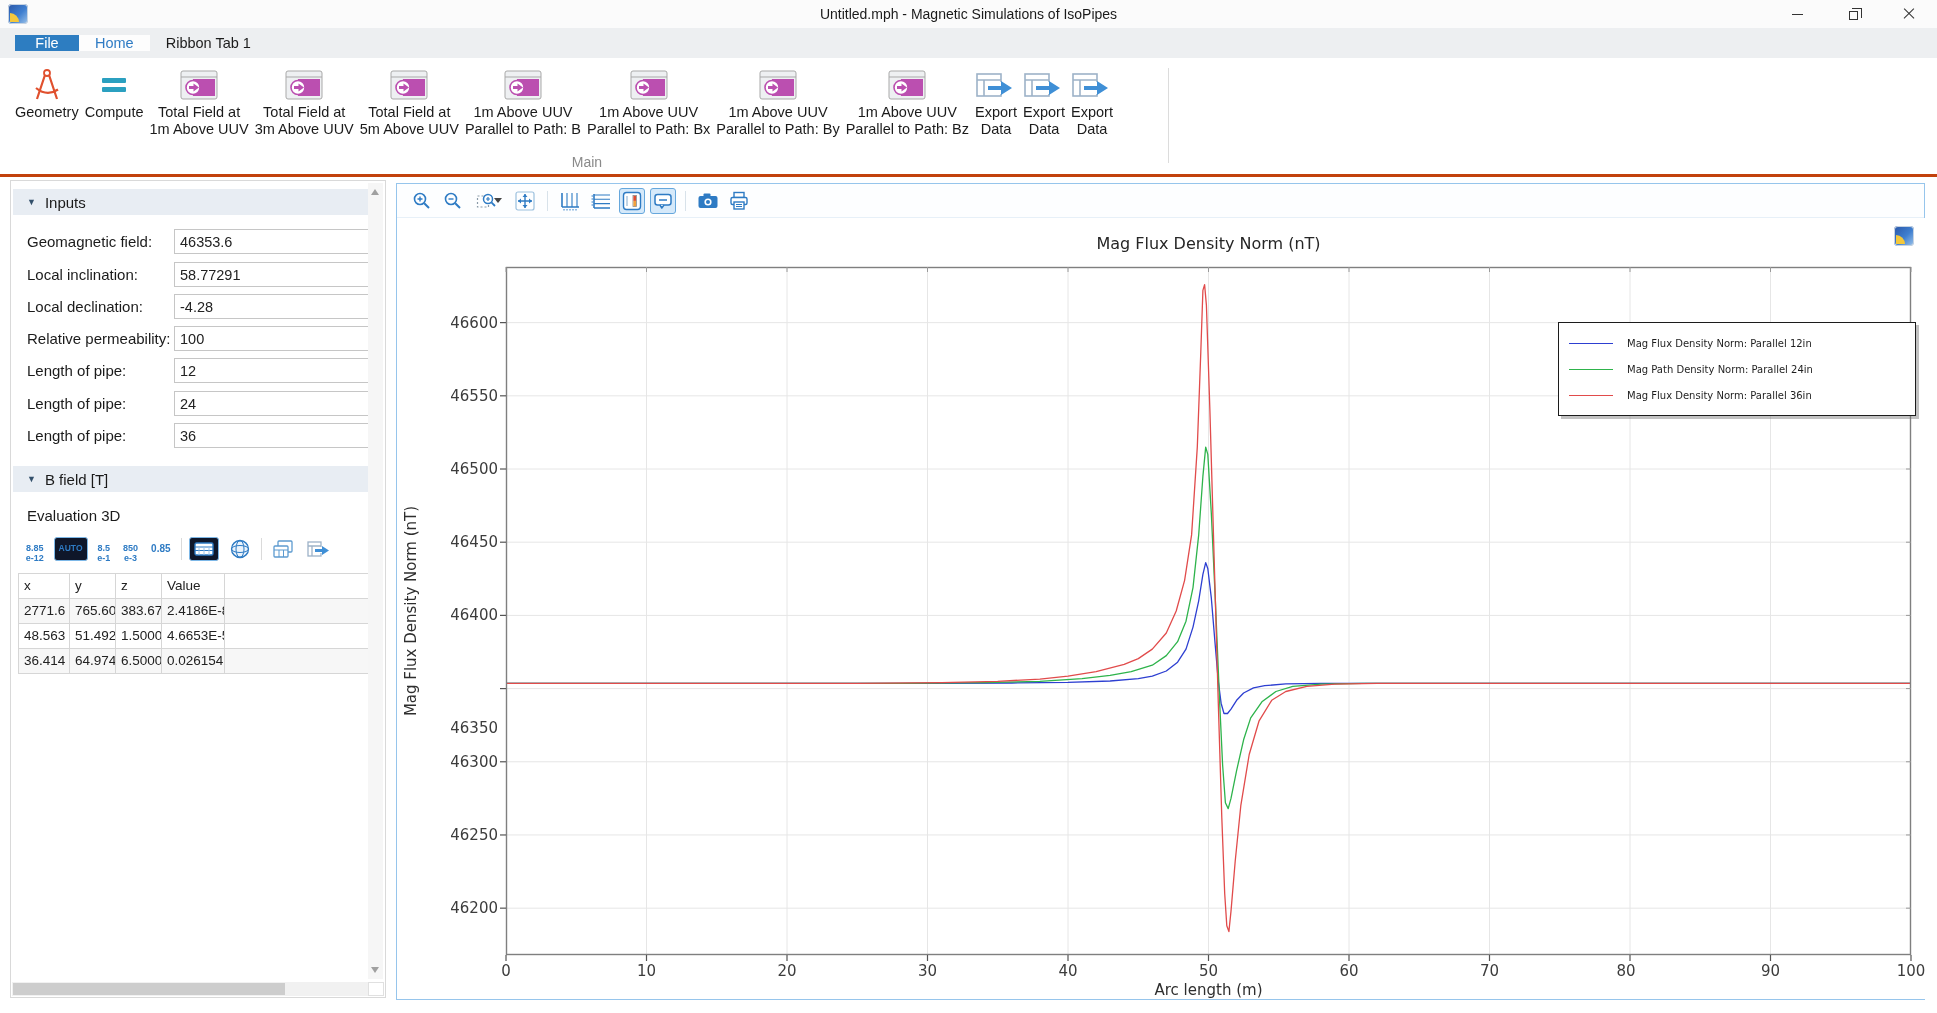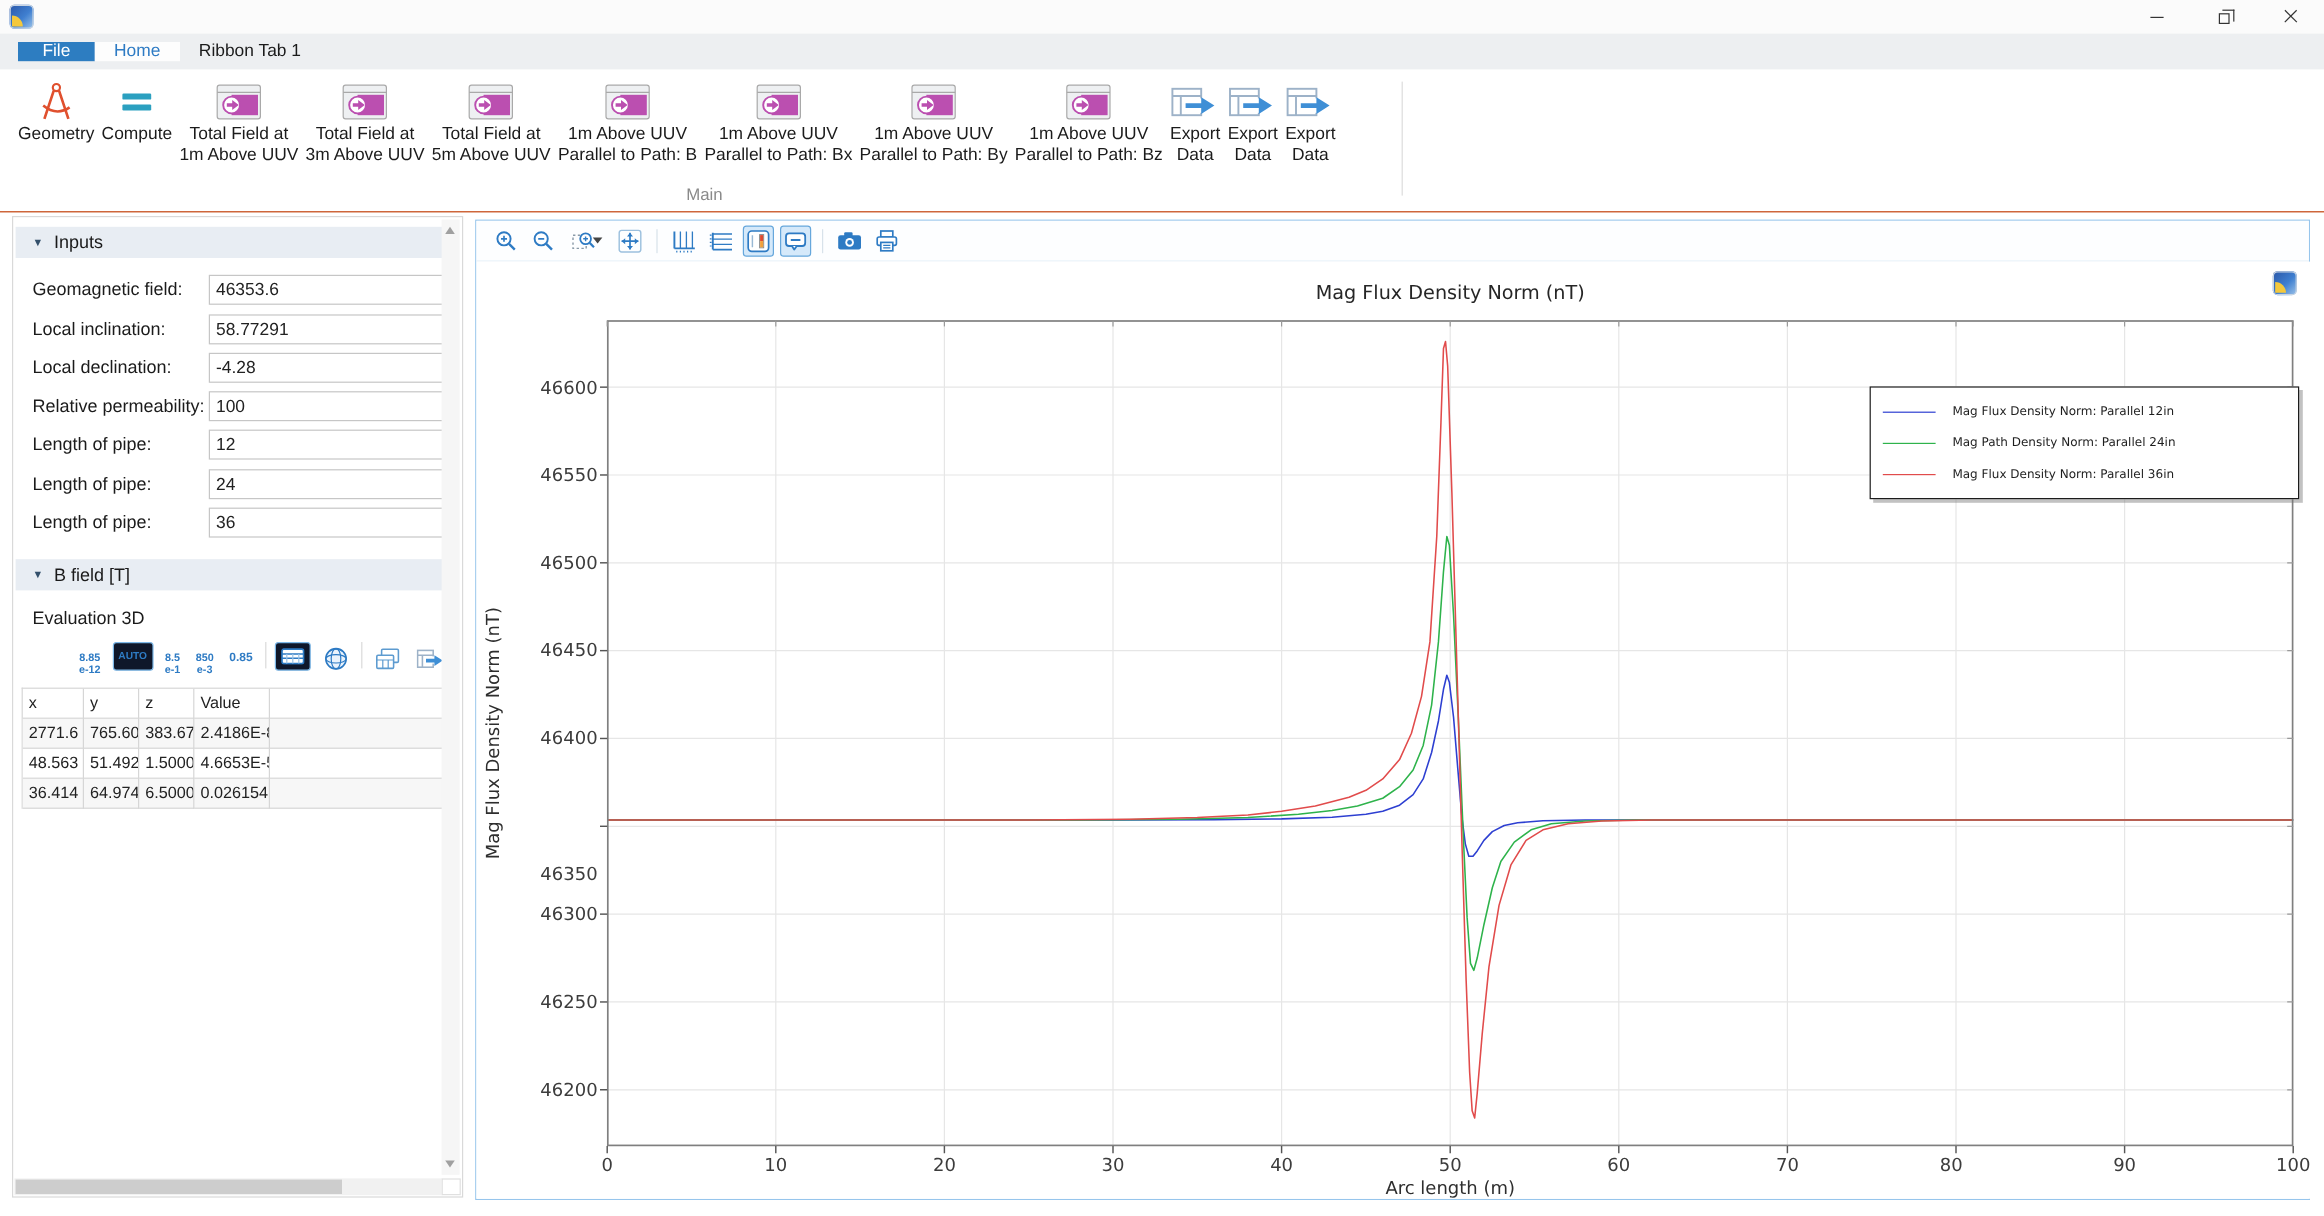--- a/index.html
+++ b/index.html
@@ -22,36 +22,36 @@
   .close-glyph { position:relative; width:12px; height:12px; }
   .close-glyph::before,.close-glyph::after { content:""; position:absolute; left:-1px; top:5px; width:14px; height:1.2px; background:#333; }
   .close-glyph::before { transform:rotate(45deg);} .close-glyph::after { transform:rotate(-45deg);}
   
   .tabstrip { position:absolute; left:0; top:28px; width:1937px; height:30px; background:#edeff1; display:flex; align-items:center; }
   .tab { display:flex; align-items:center; justify-content:center; font-size:14.5px; padding:0 16px; }
   .tab-file { background:#2d7dc1; color:#fff; margin-left:15px; min-width:64px; }
   .tab-home { background:#fdfdfd; color:#2e7bc4; min-width:60px; }
   .tab-plain { color:#1b1b1b; }
   
-  .ribbon { position:absolute; left:0; top:58px; width:1937px; height:119px; background:#fff; border-bottom:1px solid #c2410c; }
+  .ribbon { position:absolute; left:0; top:58px; width:1937px; height:119px; background:#fff; border-bottom:3px solid #c2410c; }
   .ribbon-buttons { position:absolute; left:12px; top:4px; display:flex; align-items:flex-start; }
   .rbtn { display:flex; flex-direction:column; align-items:center; padding:4px 3px 2px 3px; border-radius:3px; }
   .rbtn .ricon { height:38px; display:flex; align-items:center; justify-content:center; }
   .rlabel { text-align:center; font-size:14.5px; line-height:17px; color:#1b1b1b; white-space:nowrap; }
   .ribbon-sep { position:absolute; left:1168px; top:10px; width:1px; height:95px; background:#dcdcdc; }
   .group-label { position:absolute; left:12px; top:96px; width:1150px; text-align:center; font-size:14px; color:#8a8a8a; }
   
   .left-panel { position:absolute; left:10px; top:180px; width:376px; height:818px; background:#fff; border:1px solid #d9d9d9; }
   .section-header { position:absolute; left:2px; width:356px; height:26px; background:#e8edf3; display:flex; align-items:center; font-size:15px; color:#1a1a1a; }
   .section-caret { font-size:9px; color:#33506b; margin:0 9px 0 14px; }
   .field-row { position:absolute; left:0; width:360px; height:26px; }
   .field-label { position:absolute; left:16px; top:4px; font-size:15px; color:#1b1b1b; white-space:nowrap; }
   .field-input { position:absolute; left:163px; top:0; width:196px; height:25px; border:1px solid #c6c6c6; font-family:"Liberation Sans",sans-serif; font-size:14.5px; color:#222; padding:0 5px; background:#fff; }
   .eval-label { position:absolute; left:16px; font-size:15px; color:#1b1b1b; }
-  .unit-toolbar { position:absolute; left:12px; display:flex; gap:7px; height:28px;margin-left:40px; }
+  .unit-toolbar { position:absolute; left:12px; display:flex; align-items:center; gap:7px; height:28px; }
   .unit-text { font-size:9px; line-height:9.5px; font-weight:bold; color:#2e7bc4; text-align:center; white-space:pre-line; }
   .tb-btn { display:flex; align-items:center; justify-content:center; border-radius:3px; padding:2px 3px; }
   .tb-active { background:#0f172a; border:1px solid #7db8e8; }
   .tb-sep { width:1px; height:22px; background:#dadada; }
   
   .btable { position:absolute; left:7px; width:352px; font-size:13.5px; color:#222; border-top:1px solid #d6d6d6; border-left:1px solid #d6d6d6; }
   .btable .trow { display:grid; grid-template-columns:51px 46px 46px 63px 1fr; height:25px; }
   .btable .tcell { border-right:1px solid #d6d6d6; border-bottom:1px solid #d6d6d6; padding:4px 0 0 5px; overflow:hidden; white-space:nowrap; }
   .btable .tfill { border-right:none; border-bottom:1px solid #d6d6d6; }
   .trow-odd { background:#f7f7f7; } .trow-even { background:#ffffff; }
@@ -83,20 +83,21 @@
   .legend-item { display:flex; align-items:center; height:26px; }
   .legend-line { width:44px; height:0; border-top:1.6px solid; margin-right:14px; flex:none; }
   .legend-text { font-family:"DejaVu Sans",sans-serif; font-size:10px; color:#1e1e1e; white-space:nowrap; }
   .chart-logo { position:absolute; right:14px; top:8px; }
 </style>
 </head>
 <body>
 
 <div class="titlebar">
   <div class="app-logo"></div>
+  <div class="titlebar-title">Untitled.mph - Magnetic Simulations of IsoPipes</div>
   <div class="win-controls">
     <div class="win-btn">
         <span class="min-glyph"></span>
       </div>
     <div class="win-btn">
         <span class="restore-glyph"></span>
       </div>
     <div class="win-btn">
         <span class="close-glyph"></span>
       </div>

